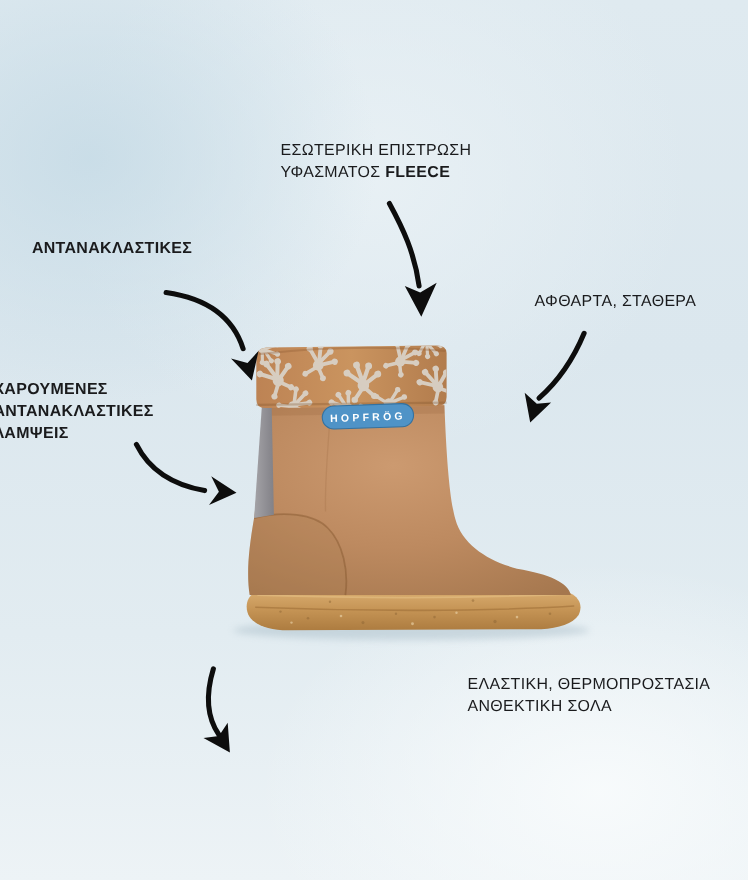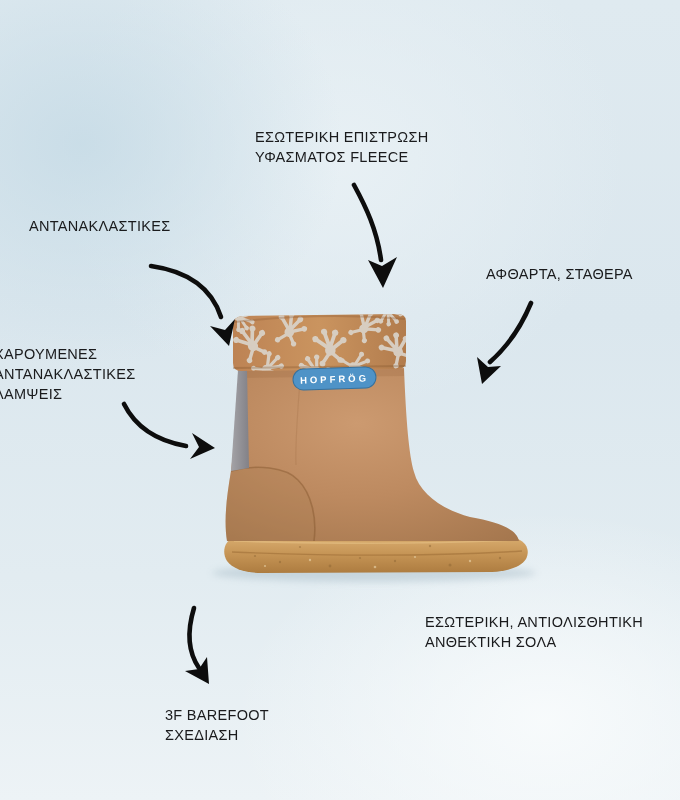--- a/index.html
+++ b/index.html
@@ -10,21 +10,21 @@
       radial-gradient(55% 40% at 12% 18%, rgba(198,219,230,.85), rgba(198,219,230,0) 70%),
       radial-gradient(60% 45% at 50% 20%, rgba(233,241,245,.9), rgba(233,241,245,0) 70%),
       radial-gradient(70% 40% at 80% 90%, rgba(248,251,252,.95), rgba(248,251,252,0) 65%),
       linear-gradient(180deg,#dfeaf0 0%,#dbe7ee 40%,#e2ecf1 72%,#edf3f6 100%);
   }
   .scene{position:absolute;inset:0;}
   .label{
     position:absolute;color:#1a1b1d;font-size:14.5px;line-height:20px;
     letter-spacing:.3px;white-space:nowrap;
   }
-  .bold{font-weight:400;}
+  .bold{font-weight:700;}
 </style>
 </head>
 <body>
 
 <div class="canvas">
 
   <svg class="scene" viewBox="0 0 680 800">
     <defs>
       <radialGradient id="gBody" cx="45%" cy="32%" r="85%">
         <stop offset="0" stop-color="#cc9a70"></stop>
@@ -168,22 +168,18 @@
     <div>ΑΦΘΑΡΤΑ, ΣΤΑΘΕΡΑ</div>
   </div>
 
   <div class="label bold" style="left:-6px;top:344px">
     <div>ΧΑΡΟΥΜΕΝΕΣ</div>
     <div>ΑΝΤΑΝΑΚΛΑΣΤΙΚΕΣ</div>
     <div>ΛΑΜΨΕΙΣ</div>
   </div>
 
   <div class="label" style="left:425px;top:612px">
-    <div>ΕΣΩΤΕΡΙΚΗ, ΑΝΤΙΟΛΙΣΘΗΤΙΚΗ</div>
+    <div>ΕΛΑΣΤΙΚΗ, ΘΕΡΜΟΠΡΟΣΤΑΣΙΑ</div>
     <div>ΑΝΘΕΚΤΙΚΗ ΣΟΛΑ</div>
   </div>
 
-  <div class="label" style="left:165px;top:705px">
-    <div class="bold">3F BAREFOOT</div>
-    <div>ΣΧΕΔΙΑΣΗ</div>
-  </div>
 
 </div>
 
 </body></html>

